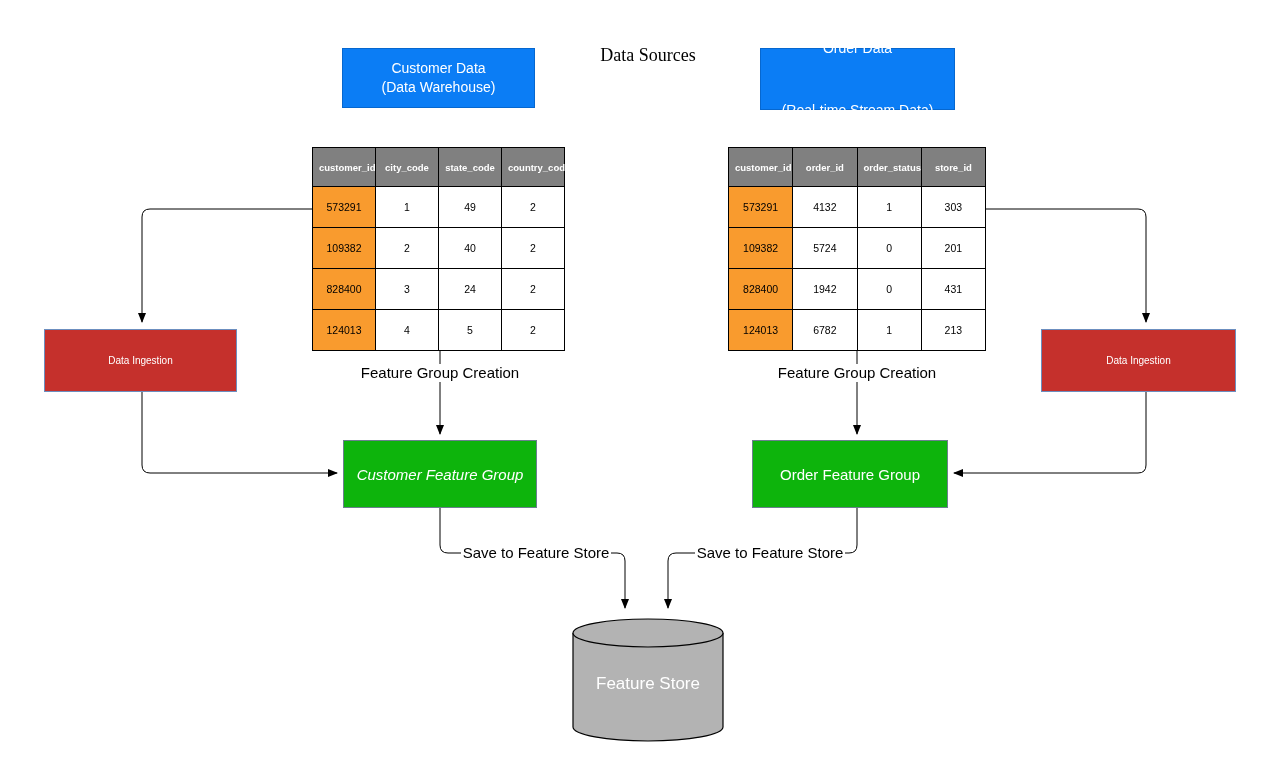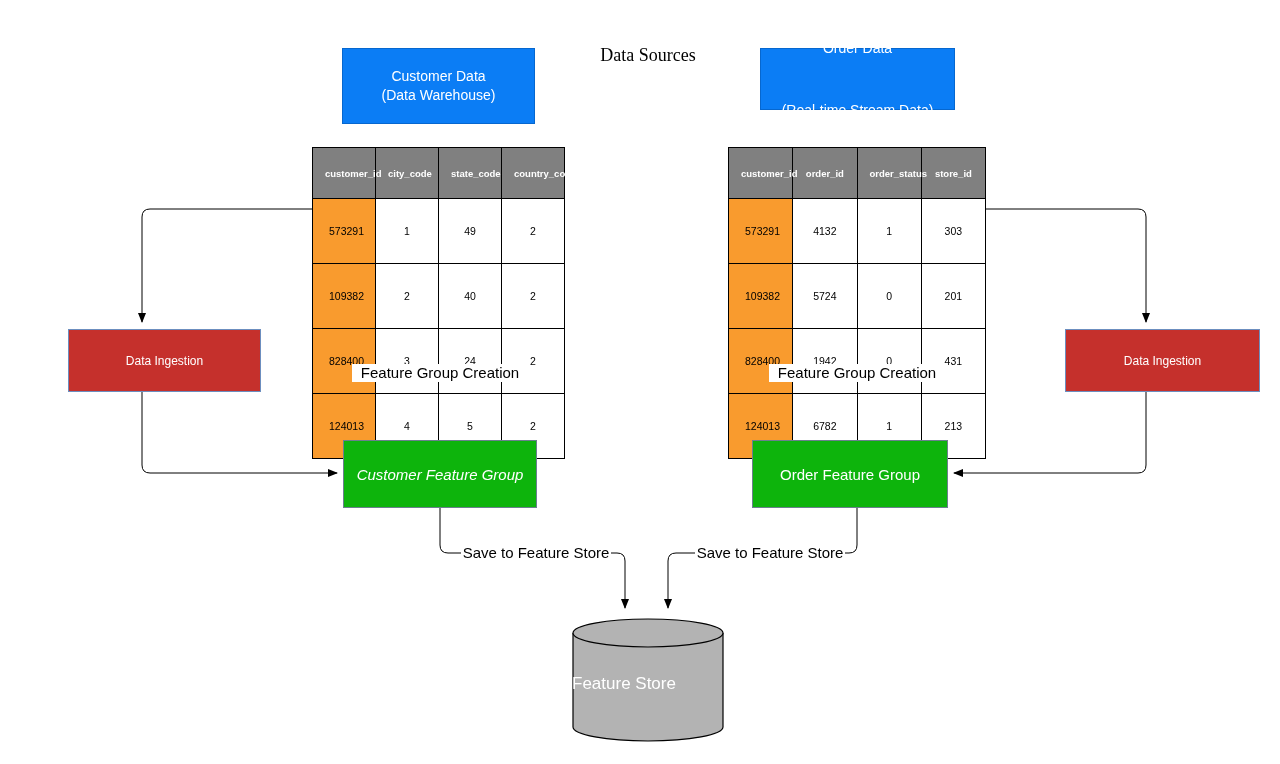--- a/index.html
+++ b/index.html
@@ -6,34 +6,34 @@
   body{
     width:1280px;height:764px;position:relative;background:#ffffff;
     font-family:"Liberation Sans", sans-serif;overflow:hidden;
   }
   .layer{position:absolute;left:0;top:0;width:1280px;height:764px;}
   #edges{z-index:1;}
   .node{position:absolute;z-index:2;display:flex;align-items:center;justify-content:center;
         text-align:center;box-sizing:border-box;}
   .source-box{background:#0b7df5;border:1px solid #0667cf;color:#ffffff;
               font-size:14px;line-height:1.35;flex-direction:column;}
-  .ingestion-box{background:#c5302c;border:1px solid #6c8ebf;color:#ffffff;font-size:12px;margin-left:24px;}
+  .ingestion-box{background:#c5302c;border:1px solid #6c8ebf;color:#ffffff;font-size:10px;}
   .feature-group-box{background:#0db40c;border:1px solid #6b7f8f;color:#ffffff;font-size:15px;}
   .diagram-title{position:absolute;z-index:2;text-align:center;font-size:18px;color:#000000;font-family:Liberation Serif, serif;}
   .edge-label{position:absolute;z-index:3;background:#ffffff;color:#000000;font-size:15px;
               text-align:center;line-height:18px;}
   .data-table{position:absolute;z-index:2;border-collapse:collapse;table-layout:fixed;
               background:#ffffff;}
   .data-table th{background:#808080;color:#ffffff;font-size:9.5px;font-weight:bold;
-                 border:1px solid #000000;height:26px;padding:12px;text-align:center;}
+                 border:1px solid #000000;height:26px;padding:6px;text-align:center;}
   .data-table td{font-size:10.5px;color:#000000;border:1px solid #000000;height:32px;
-                 padding:16px;text-align:center;background:#ffffff;}
+                 padding:4px;text-align:center;background:#ffffff;}
   .data-table td:first-child{background:#f99b2e;}
   .cylinder{position:absolute;z-index:2;}
-  .cylinder-label{position:absolute;left:0;top:56px;width:100%;
+  .cylinder-label{position:absolute;left:0;top:56px;width:100%;text-align:center;
                   color:#ffffff;font-size:17px;z-index:3;}
 </style>
 </head>
 <body>
 
 <svg id="edges" class="layer" viewBox="0 0 1280 764" xmlns="http://www.w3.org/2000/svg">
   <defs>
     <marker id="arrow" markerUnits="userSpaceOnUse" markerWidth="10" markerHeight="8" viewBox="0 0 10 8" refX="9" refY="4" orient="auto">
       <path d="M0,0 L10,4 L0,8 z" fill="#000000"></path>
     </marker>
@@ -45,21 +45,21 @@
     <path d="M986,209 L1138,209 Q1146,209 1146,217 L1146,322" marker-end="url(#arrow)"></path>
     <path d="M1146,392 L1146,465 Q1146,473 1138,473 L954,473" marker-end="url(#arrow)"></path>
     <path d="M857,306 L857,434" marker-end="url(#arrow)"></path>
     <path d="M440,508 L440,545 Q440,553 448,553 L617,553 Q625,553 625,561 L625,608" marker-end="url(#arrow)"></path>
     <path d="M857,508 L857,545 Q857,553 849,553 L676,553 Q668,553 668,561 L668,608" marker-end="url(#arrow)"></path>
   </g>
 </svg>
 
 <div class="diagram-title" style="left:548px;top:45px;width:200px;">Data Sources</div>
 
-<div class="node source-box" style="left:342px;top:48px;width:193px;height:76px;">
+<div class="node source-box" style="left:342px;top:48px;width:193px;height:60px;">
   <span>Customer Data</span>
   <span>(Data Warehouse)</span>
 </div>
 <div class="node source-box" style="left:760px;top:48px;width:195px;height:62px;gap:43px;">
   <span>Order Data</span>
   <span>(Real-time Stream Data)</span>
 </div>
 
 <table class="data-table" style="left:312px;top:147px;width:253px;" data-table="tables.customer">
     <thead>

